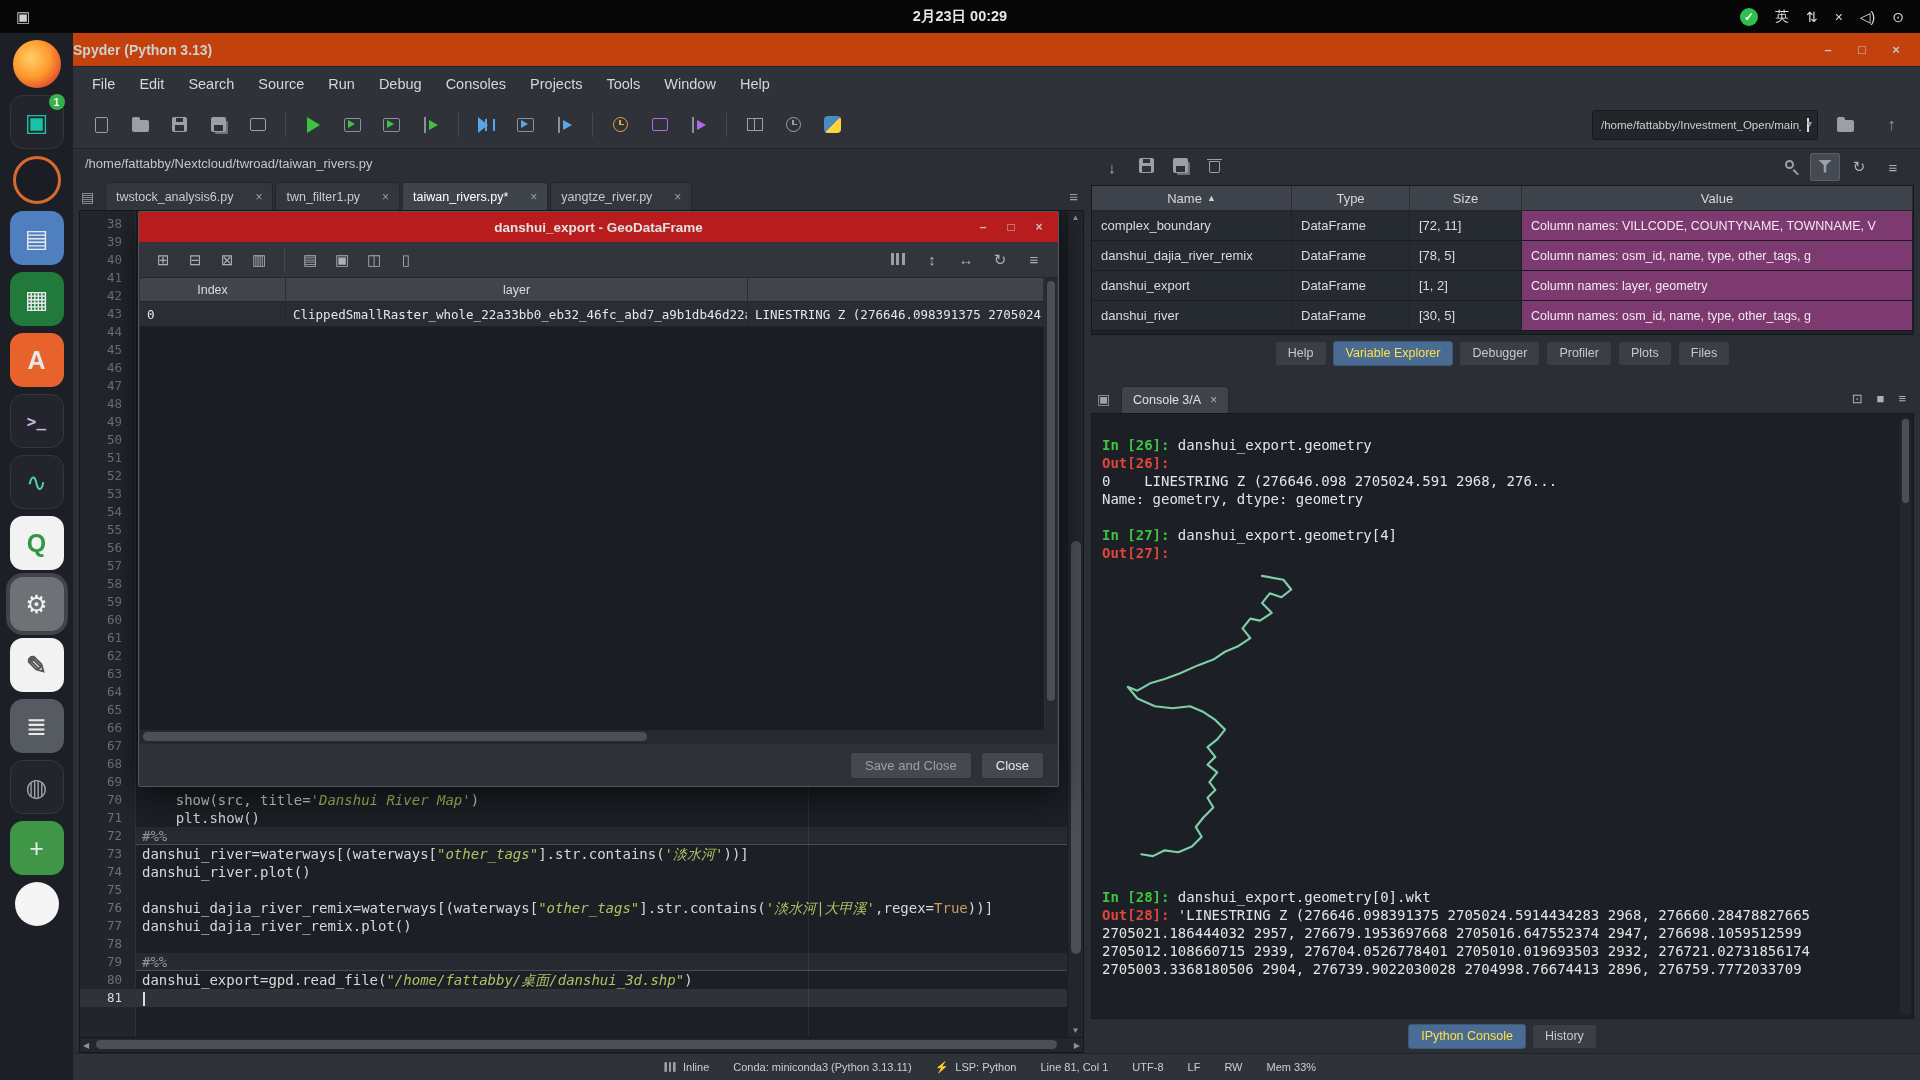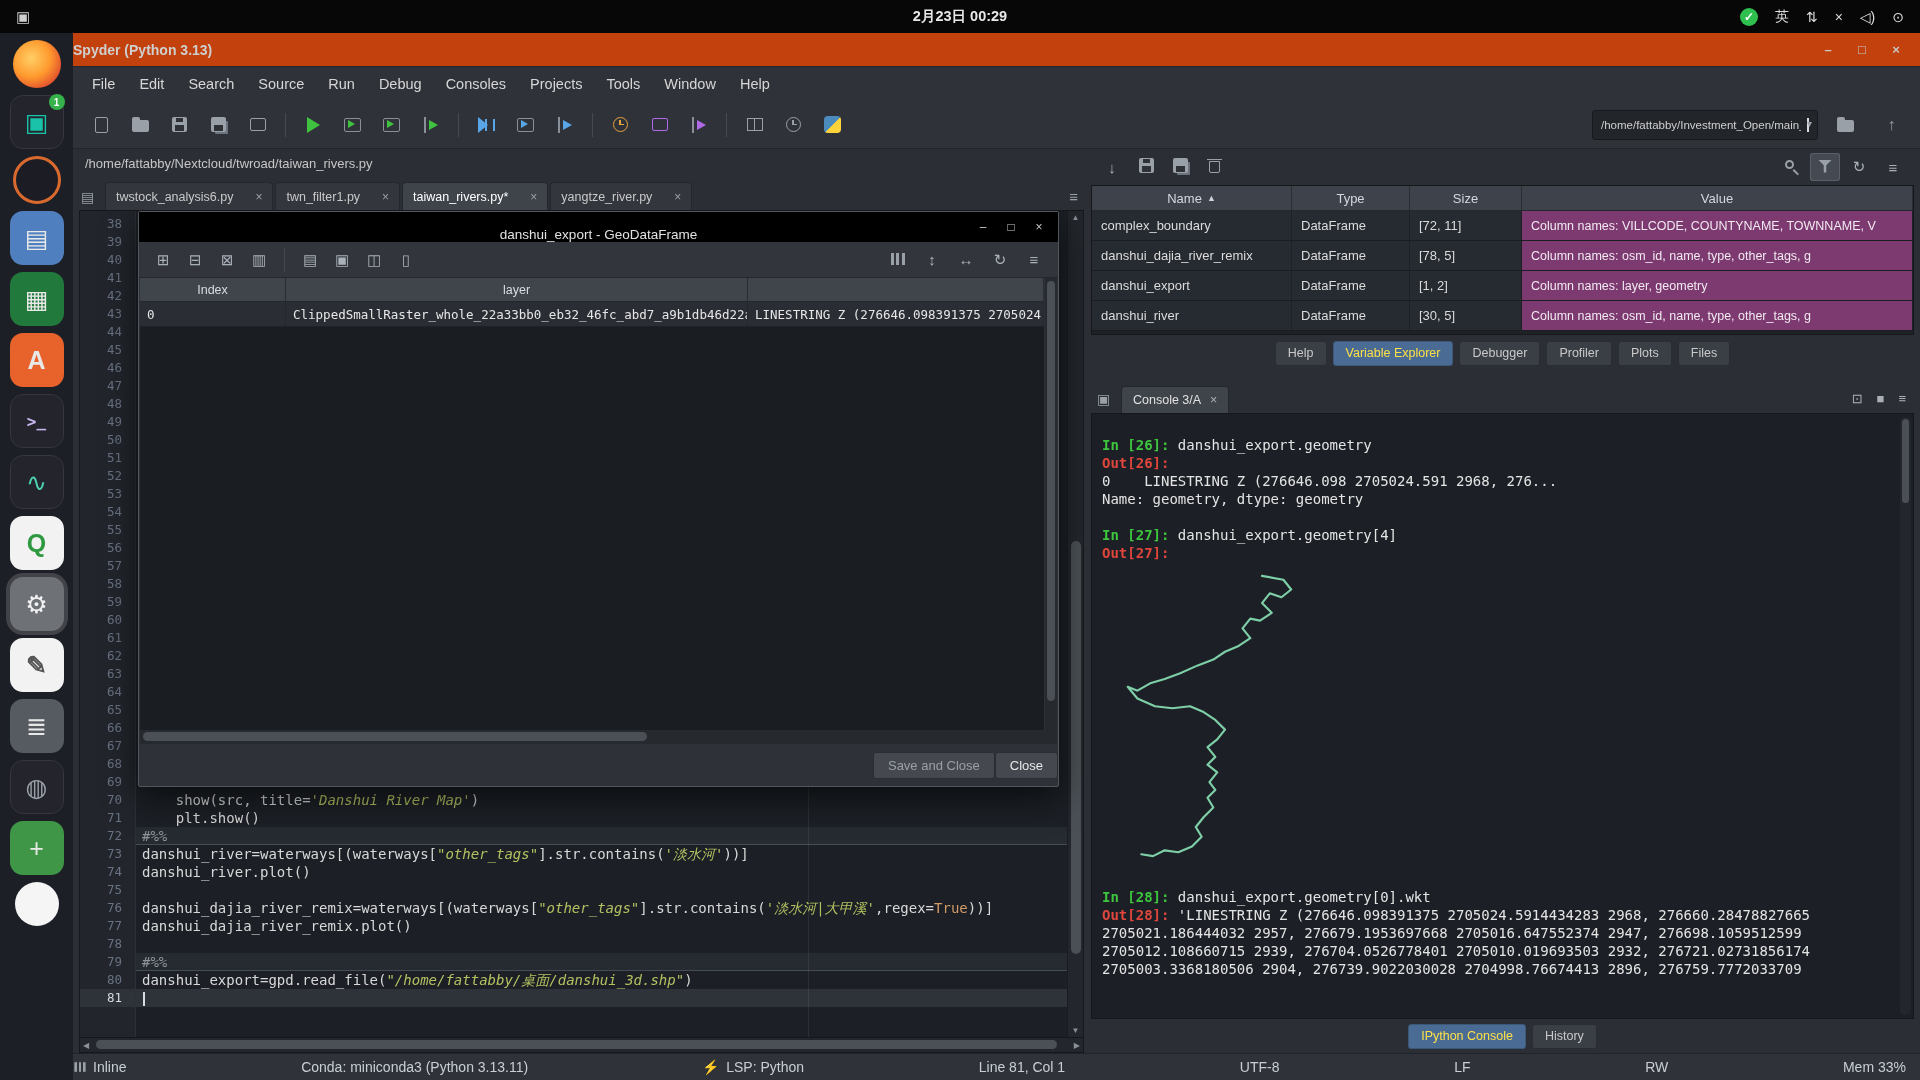--- a/index.html
+++ b/index.html
@@ -124,22 +124,22 @@
   .vscroll .arr.up{top:2px}.vscroll .arr.dn{bottom:2px}
   .vthumb{position:absolute;left:3px;width:10px;background:#4b5056;border-radius:5px}
   .editor-hscroll{height:15px;background:#23262c;border:1px solid #15171b;border-top:none;position:relative;flex:0 0 auto}
   .editor-hscroll .arr{position:absolute;top:0;height:100%;display:flex;align-items:center;font-size:8px;color:#8a9099}
   .hthumb{position:absolute;top:2px;height:9px;background:#4b5056;border-radius:5px}
 
   
   #dialog{position:absolute;left:58px;top:0;width:calc(100% - 82px);height:576px;z-index:20;
     background:#2e3238;border:1px solid #52565d;box-shadow:0 10px 34px rgba(0,0,0,.65);
     display:flex;flex-direction:column;border-radius:2px}
-  .dlg-title{height:30px;background:#000000;display:flex;align-items:flex-end;justify-content:center;
-    position:relative;font-size:13.5px;font-weight:normal;color:#e2e2e2;flex:0 0 auto}
+  .dlg-title{height:30px;background:#b91c1c;display:flex;align-items:center;justify-content:center;
+    position:relative;font-size:13.5px;font-weight:bold;color:#e2e2e2;flex:0 0 auto}
   .dlg-ctrls{position:absolute;right:6px;top:0;height:100%;display:flex;align-items:center;gap:2px}
   .dlg-ctrls .wbtn{width:26px;height:22px;font-size:12px}
   .dlg-toolbar{height:36px;background:#32363c;border-bottom:1px solid #24272c;display:flex;align-items:center;
     padding:0 10px;gap:4px;flex:0 0 auto}
   .dlg-tbtn{width:28px;height:28px;display:flex;align-items:center;justify-content:center;border-radius:3px;
     color:#aab0b8;font-size:15px}
   .dlg-toolbar-right{margin-left:auto;display:flex;align-items:center;gap:6px}
   .dlg-table{flex:1;display:flex;flex-direction:column;min-height:0;position:relative;margin:0 1px}
   .dlg-hrow{height:24px;display:flex;background:#40454c;border-bottom:1px solid #24272c;flex:0 0 auto;margin-right:13px}
   .dlg-hcell{display:flex;align-items:center;justify-content:center;font-size:12.5px;color:#d8dce2;
@@ -147,22 +147,22 @@
   .dlg-row{height:25px;display:flex;background:#2a2e34;border-bottom:1px solid #1e2126;flex:0 0 auto;margin-right:13px}
   .dlg-cell{display:flex;align-items:center;padding:0 7px;font-family:"DejaVu Sans Mono",monospace;font-size:12.5px;
     color:#e6e6e6;border-right:1px solid #24272c;overflow:hidden;white-space:nowrap}
   .c-index{width:146px;flex:0 0 auto}
   .c-layer{width:462px;flex:0 0 auto}
   .c-geom{flex:1;min-width:0}
   .dlg-view{flex:1;background:#1a1d22;margin-right:13px}
   .dlg-vscroll{position:absolute;right:0;top:0;bottom:0;width:12px;background:#26292e}
   .dlg-vscroll .vthumb{left:2px;width:8px;top:3px;height:93%}
   .dlg-hscroll{height:14px;background:#26292e;position:relative;flex:0 0 auto;margin:0 1px}
-  .dlg-btnrow{height:42px;display:flex;align-items:center;justify-content:flex-end;
-    padding-right:0;flex:0 0 auto}
+  .dlg-btnrow{height:42px;display:flex;align-items:center;justify-content:flex-end;gap:9px;
+    padding-right:14px;flex:0 0 auto}
   .dlg-btn{height:27px;padding:0 14px;background:#45494f;border:1px solid #2a2d31;border-radius:3px;
     font-size:13px;color:#e8e8e8;display:flex;align-items:center}
   .dlg-btn.dim{color:#9aa0a6}
 
   
   .right-col{flex:1;display:flex;flex-direction:column;min-width:0;min-height:0}
   .varexp{height:222px;display:flex;flex-direction:column;flex:0 0 auto}
   .pane-toolbar{height:36px;display:flex;align-items:center;gap:4px;padding:0 6px;flex:0 0 auto}
   .pt-btn{width:30px;height:28px;display:flex;align-items:center;justify-content:center;border-radius:3px;color:#aab0b8;font-size:15px}
   .pt-btn.active{background:#454a52;box-shadow:inset 0 0 0 1px #5a6068}
@@ -197,21 +197,21 @@
   .cline2{font-family:"DejaVu Sans Mono",monospace;font-size:14px;line-height:18px;white-space:pre;color:#e4e4e4}
   .p-in{color:var(--c-in);font-weight:bold}
   .p-out{color:var(--c-out);font-weight:bold}
   .figwrap{padding:8px 0 4px 10px}
   .con-scroll{position:absolute;right:2px;top:3px;bottom:3px;width:11px;background:#23262c;border-radius:5px}
   .con-scroll .vthumb{left:2px;width:7px;top:2px;height:84px;border-radius:4px}
   .con-tabs{height:34px;display:flex;align-items:center;justify-content:center;gap:6px;flex:0 0 auto}
 
   
   .statusbar{height:27px;background:#2f3339;border-top:1px solid #202328;display:flex;align-items:center;
-    justify-content:space-between;gap:24px;padding-right:14px;font-size:14px;color:#c9ced6;flex:0 0 auto}
+    justify-content:center;gap:24px;padding-right:14px;font-size:11px;color:#c9ced6;flex:0 0 auto}
   .st-item{display:flex;align-items:center;gap:6px;white-space:nowrap}
   .st-item .ic{transform:scale(.8)}
 </style>
 </head>
 <body>
 
 <div id="sysbar">
   <span class="sys-app">▣</span>
   <span class="clock">2月23日 00:29</span>
   <span id="tray">

